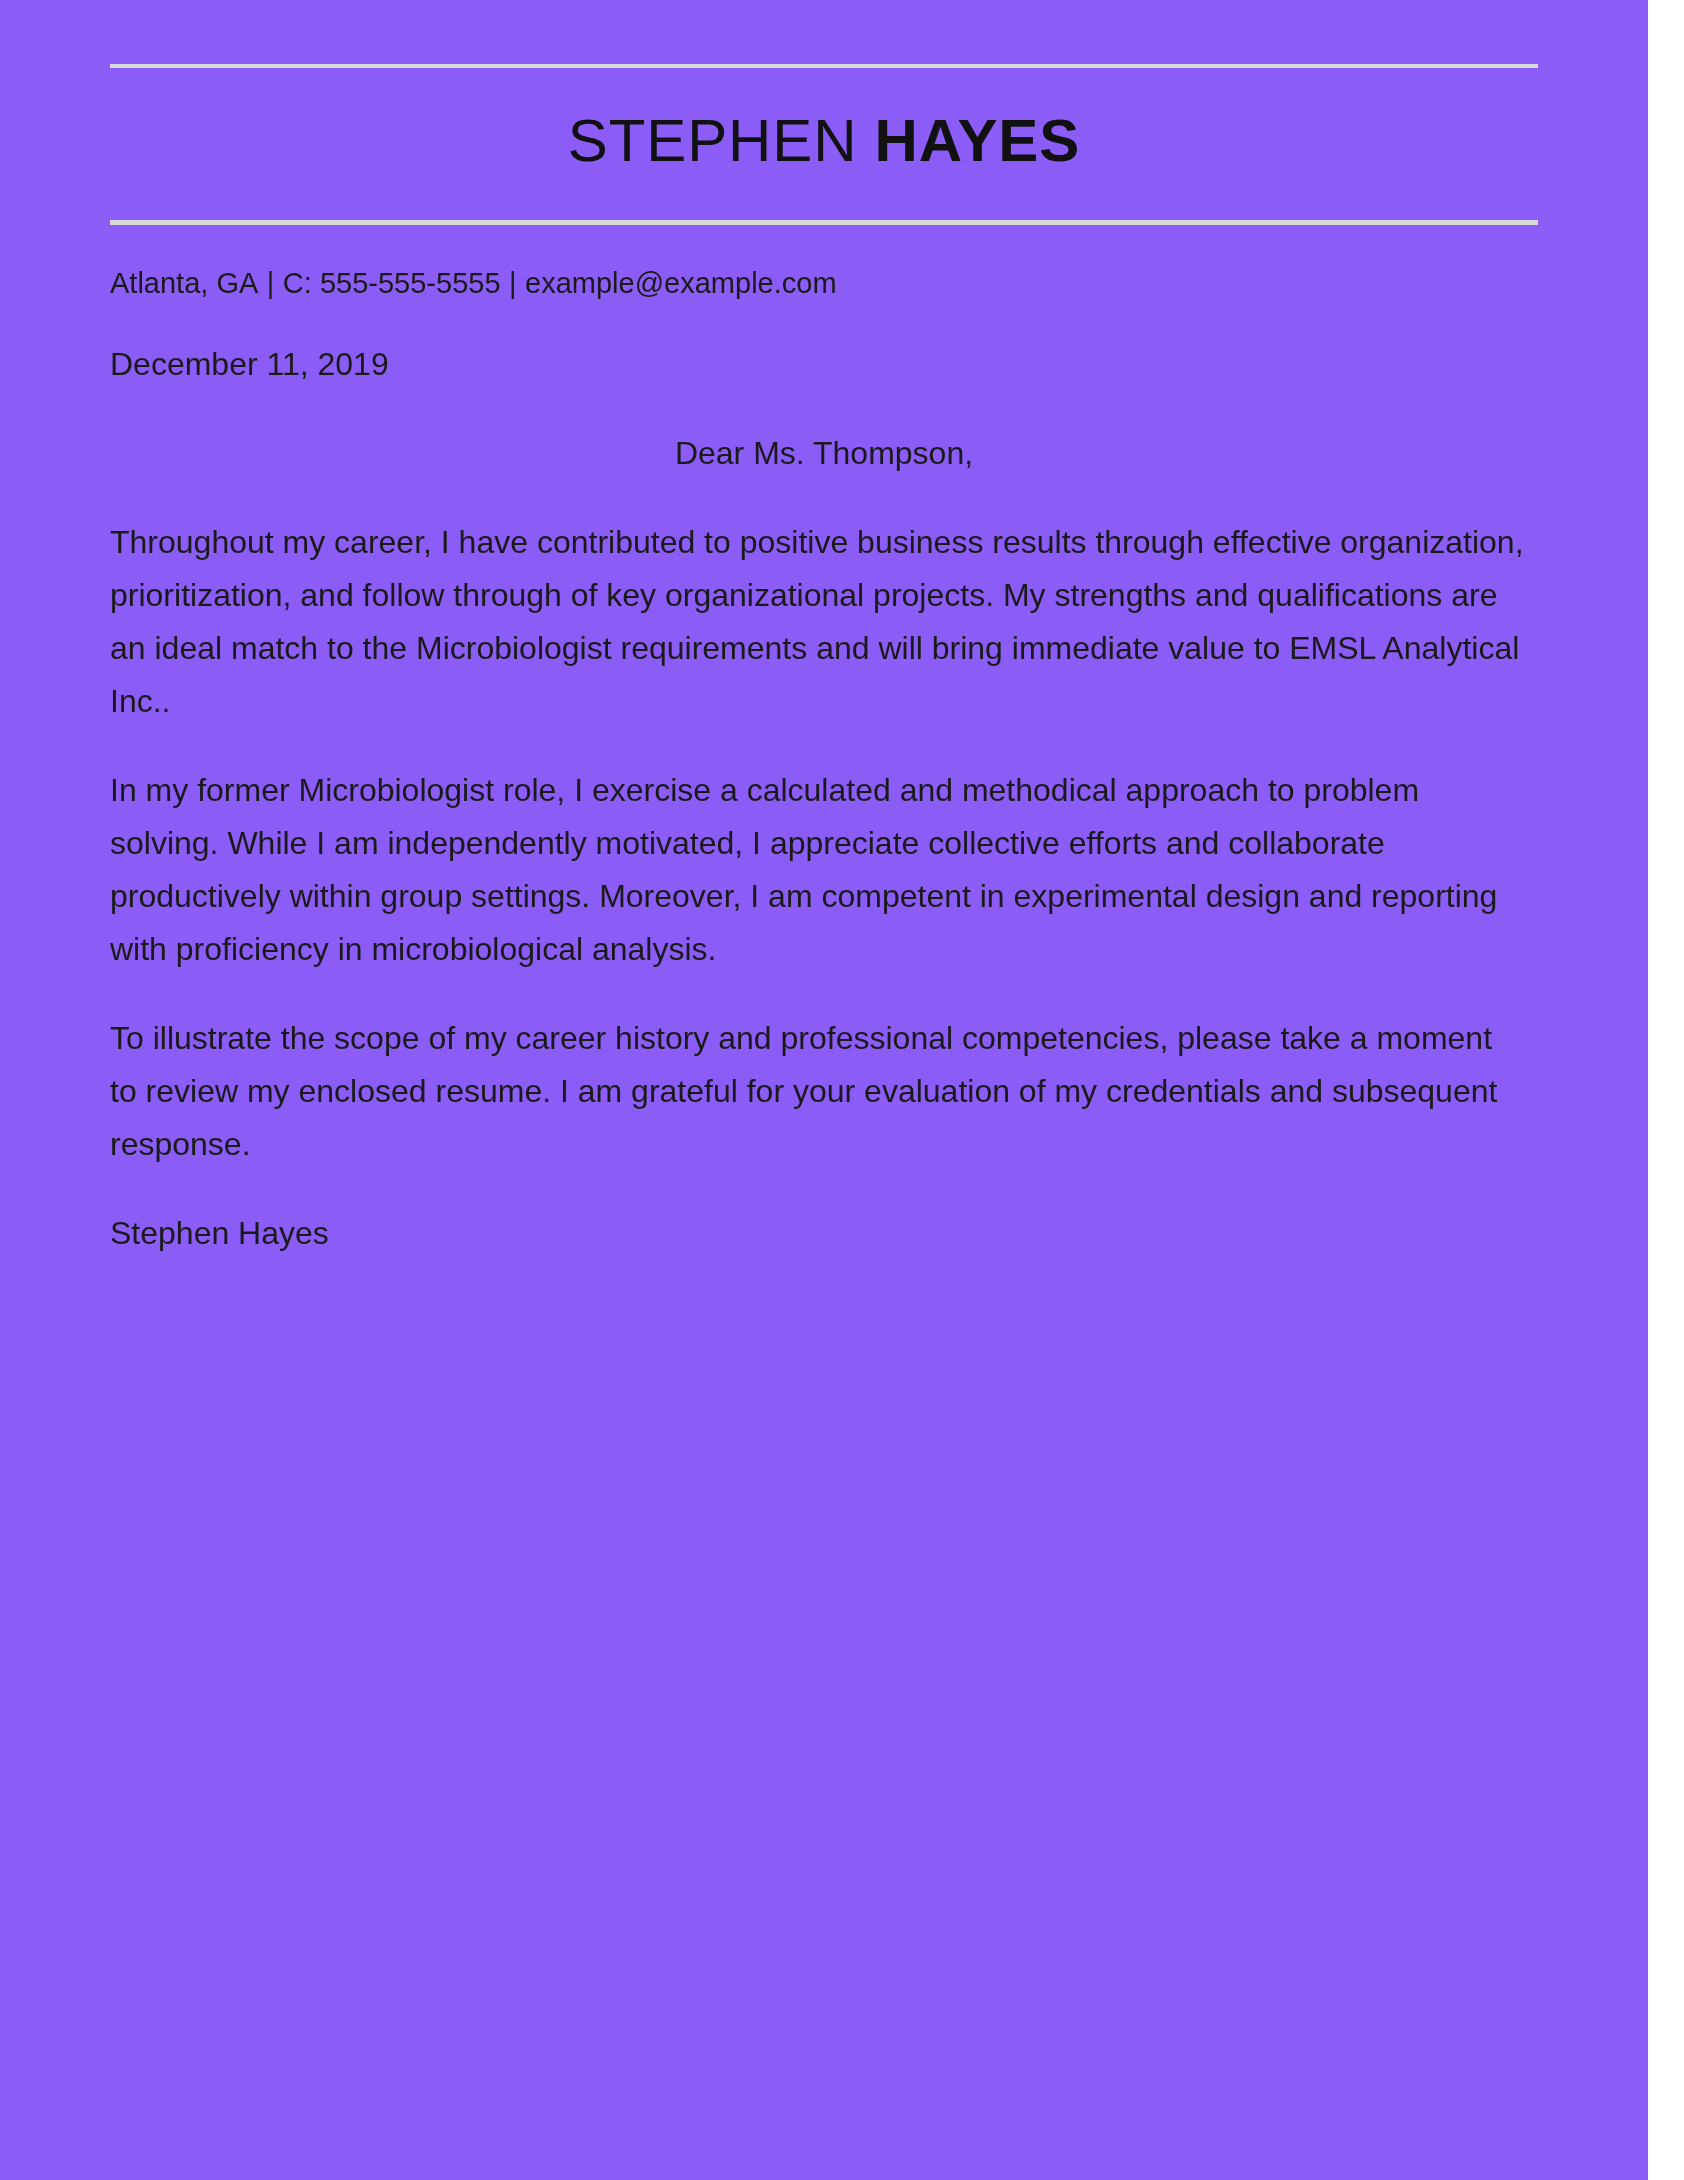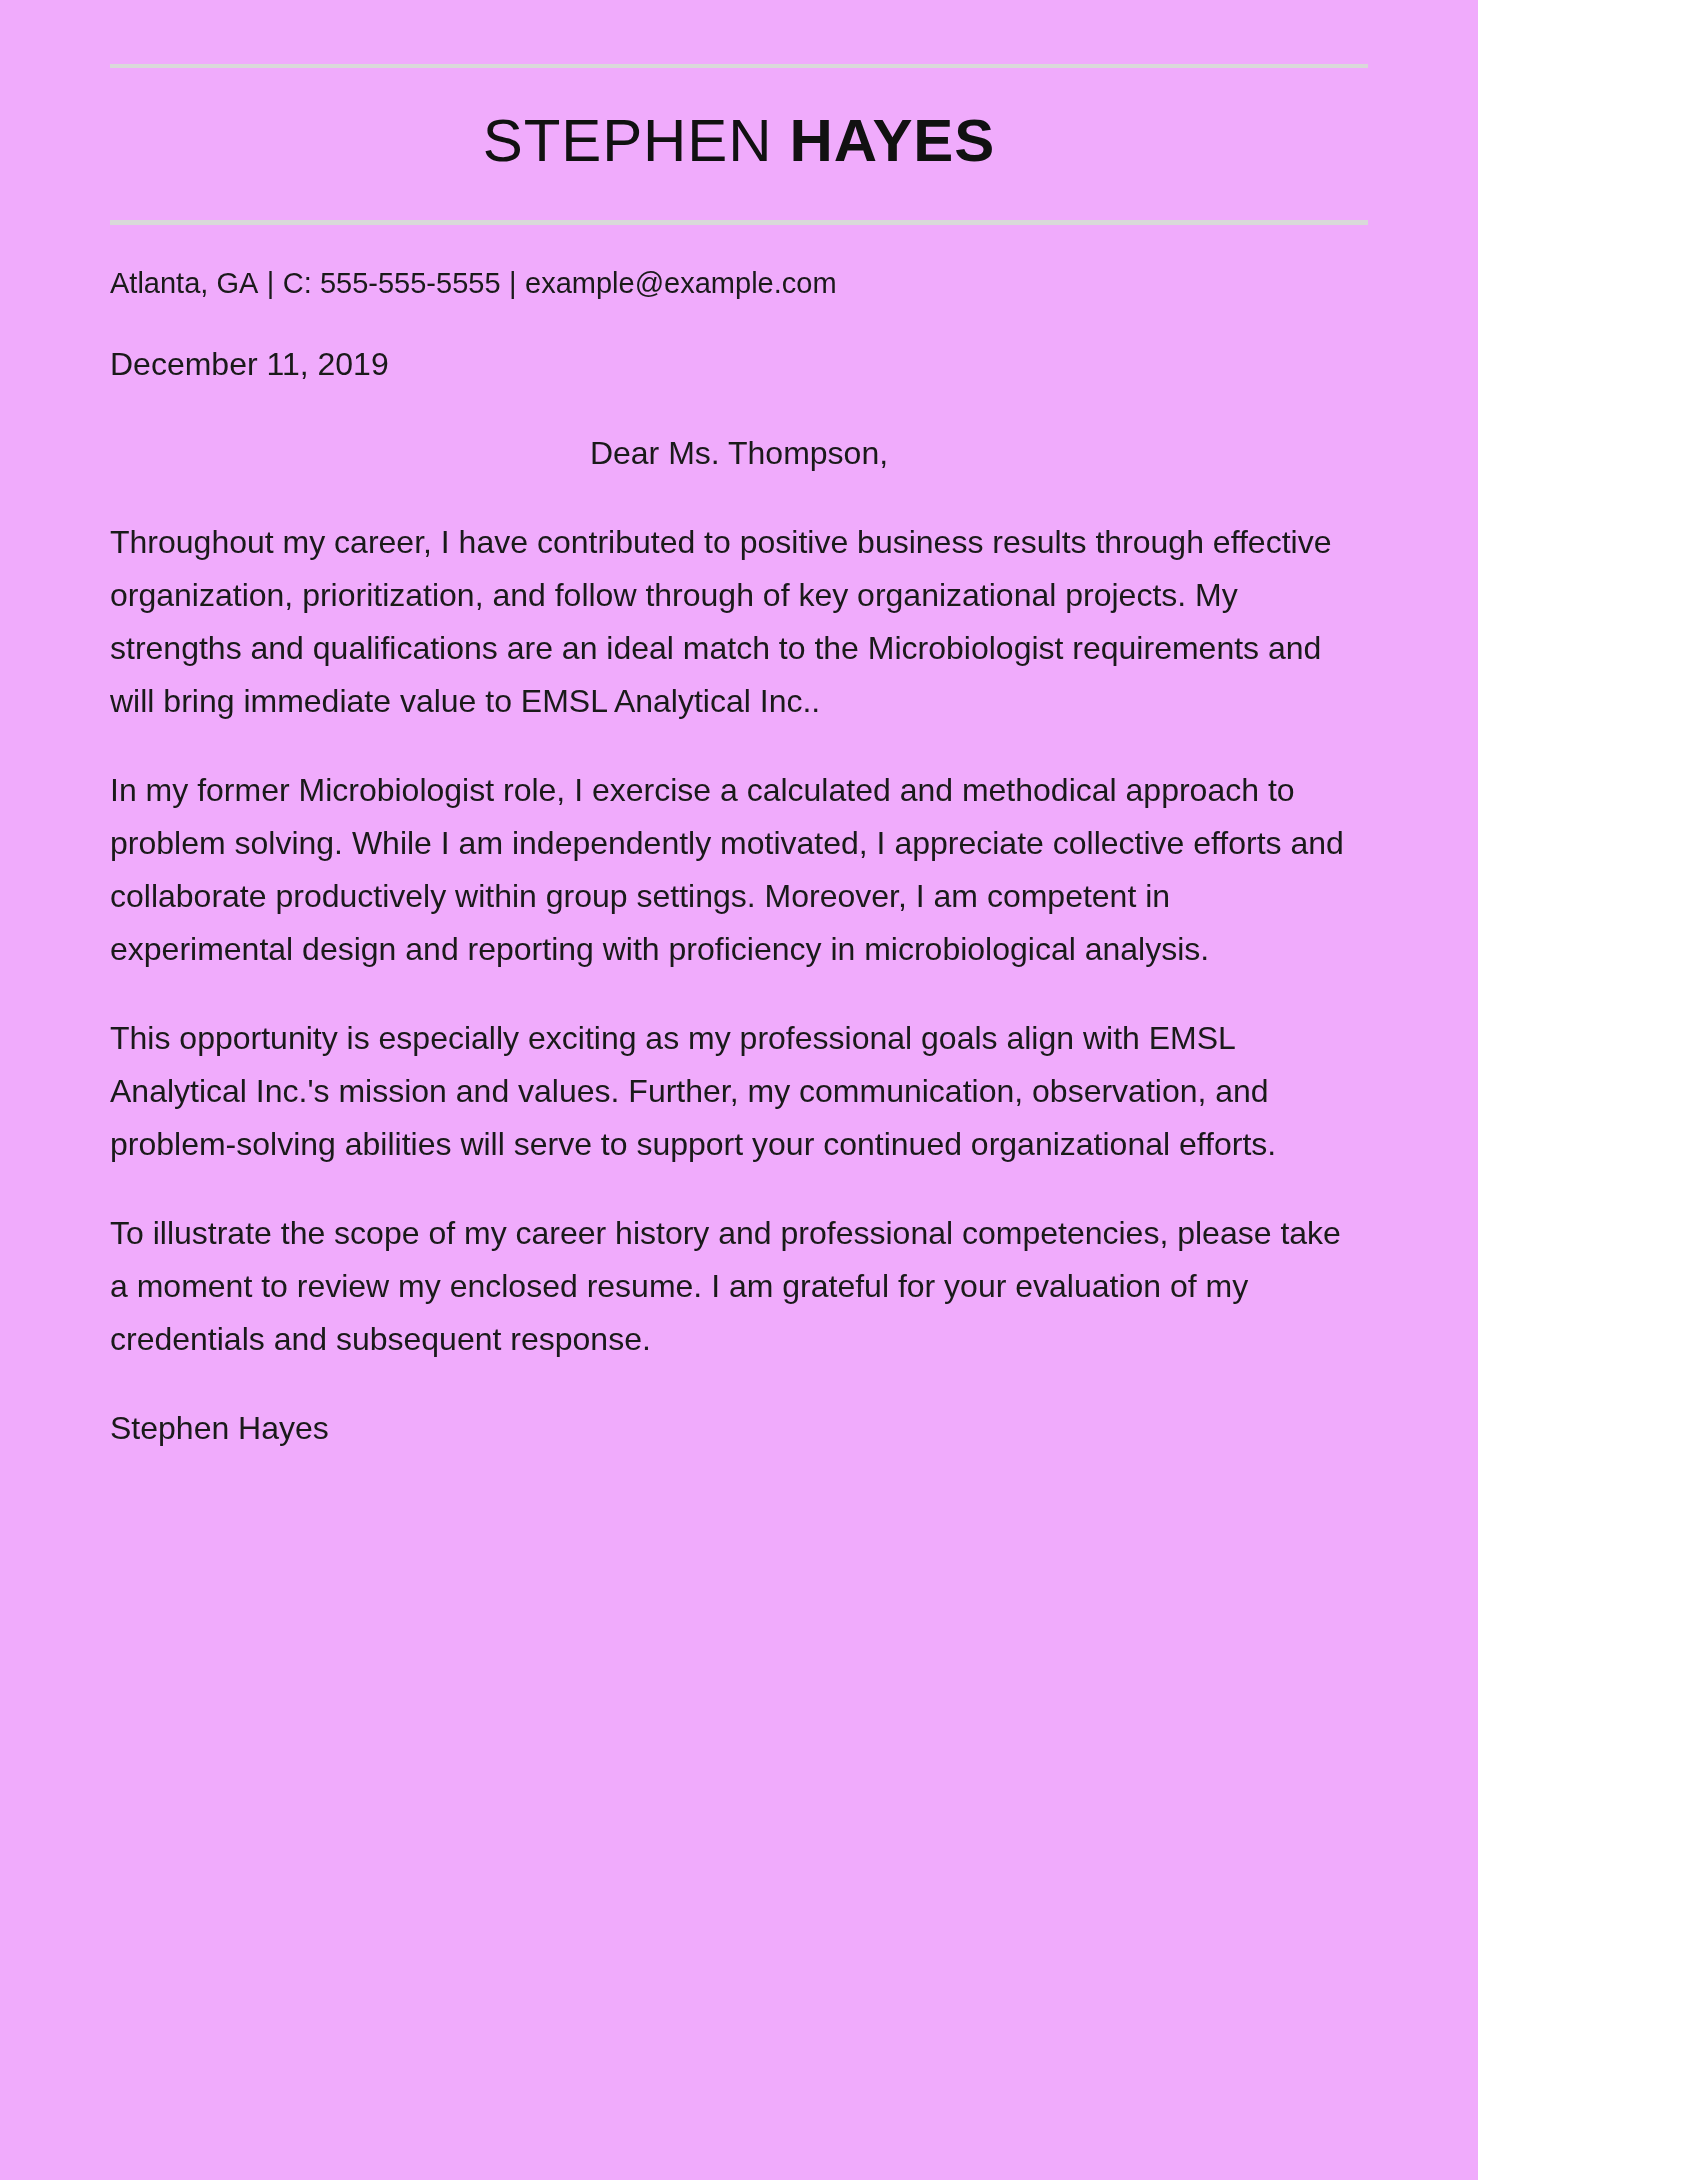--- a/index.html
+++ b/index.html
@@ -2,23 +2,23 @@
 <html style="font-size:13.6px"><head>
 <meta charset="utf-8">
 <style>
   html, body {
     margin: 0;
     padding: 0;
     background: #ffffff;
   }
   .page {
     position: relative;
-    width: 1478px;
+    width: 1648px;
     height: 2181px;
-    background: #f0abfc;
+    background: #8b5cf6;
     font-family: "Liberation Sans", "DejaVu Sans", sans-serif;
     color: #1a1a1a;
     overflow: hidden;
   }
   .content {
     padding: 0 110px;
   }
   .rule {
     height: 4.3px;
     background: #d9d9d9;
@@ -93,21 +93,20 @@
 
       <div class="date">December 11, 2019</div>
 
 
       <div class="salutation">Dear Ms. Thompson,</div>
 
       <p class="para">Throughout my career, I have contributed to positive business results through effective organization, prioritization, and follow through of key organizational projects. My strengths and qualifications are an ideal match to the Microbiologist requirements and will bring immediate value to EMSL Analytical Inc..</p>
 
       <p class="para">In my former Microbiologist role, I exercise a calculated and methodical approach to problem solving. While I am independently motivated, I appreciate collective efforts and collaborate productively within group settings. Moreover, I am competent in experimental design and reporting with proficiency in microbiological analysis.</p>
 
-      <p class="para">This opportunity is especially exciting as my professional goals align with EMSL Analytical Inc.'s mission and values. Further, my communication, observation, and problem-solving abilities will serve to support your continued organizational efforts.</p>
 
       <p class="para">To illustrate the scope of my career history and professional competencies, please take a moment to review my enclosed resume. I am grateful for your evaluation of my credentials and subsequent response.</p>
 
       <div class="closing">
         <div>Stephen Hayes</div>
       </div>
 
     </div>
   </div>
 </div>

